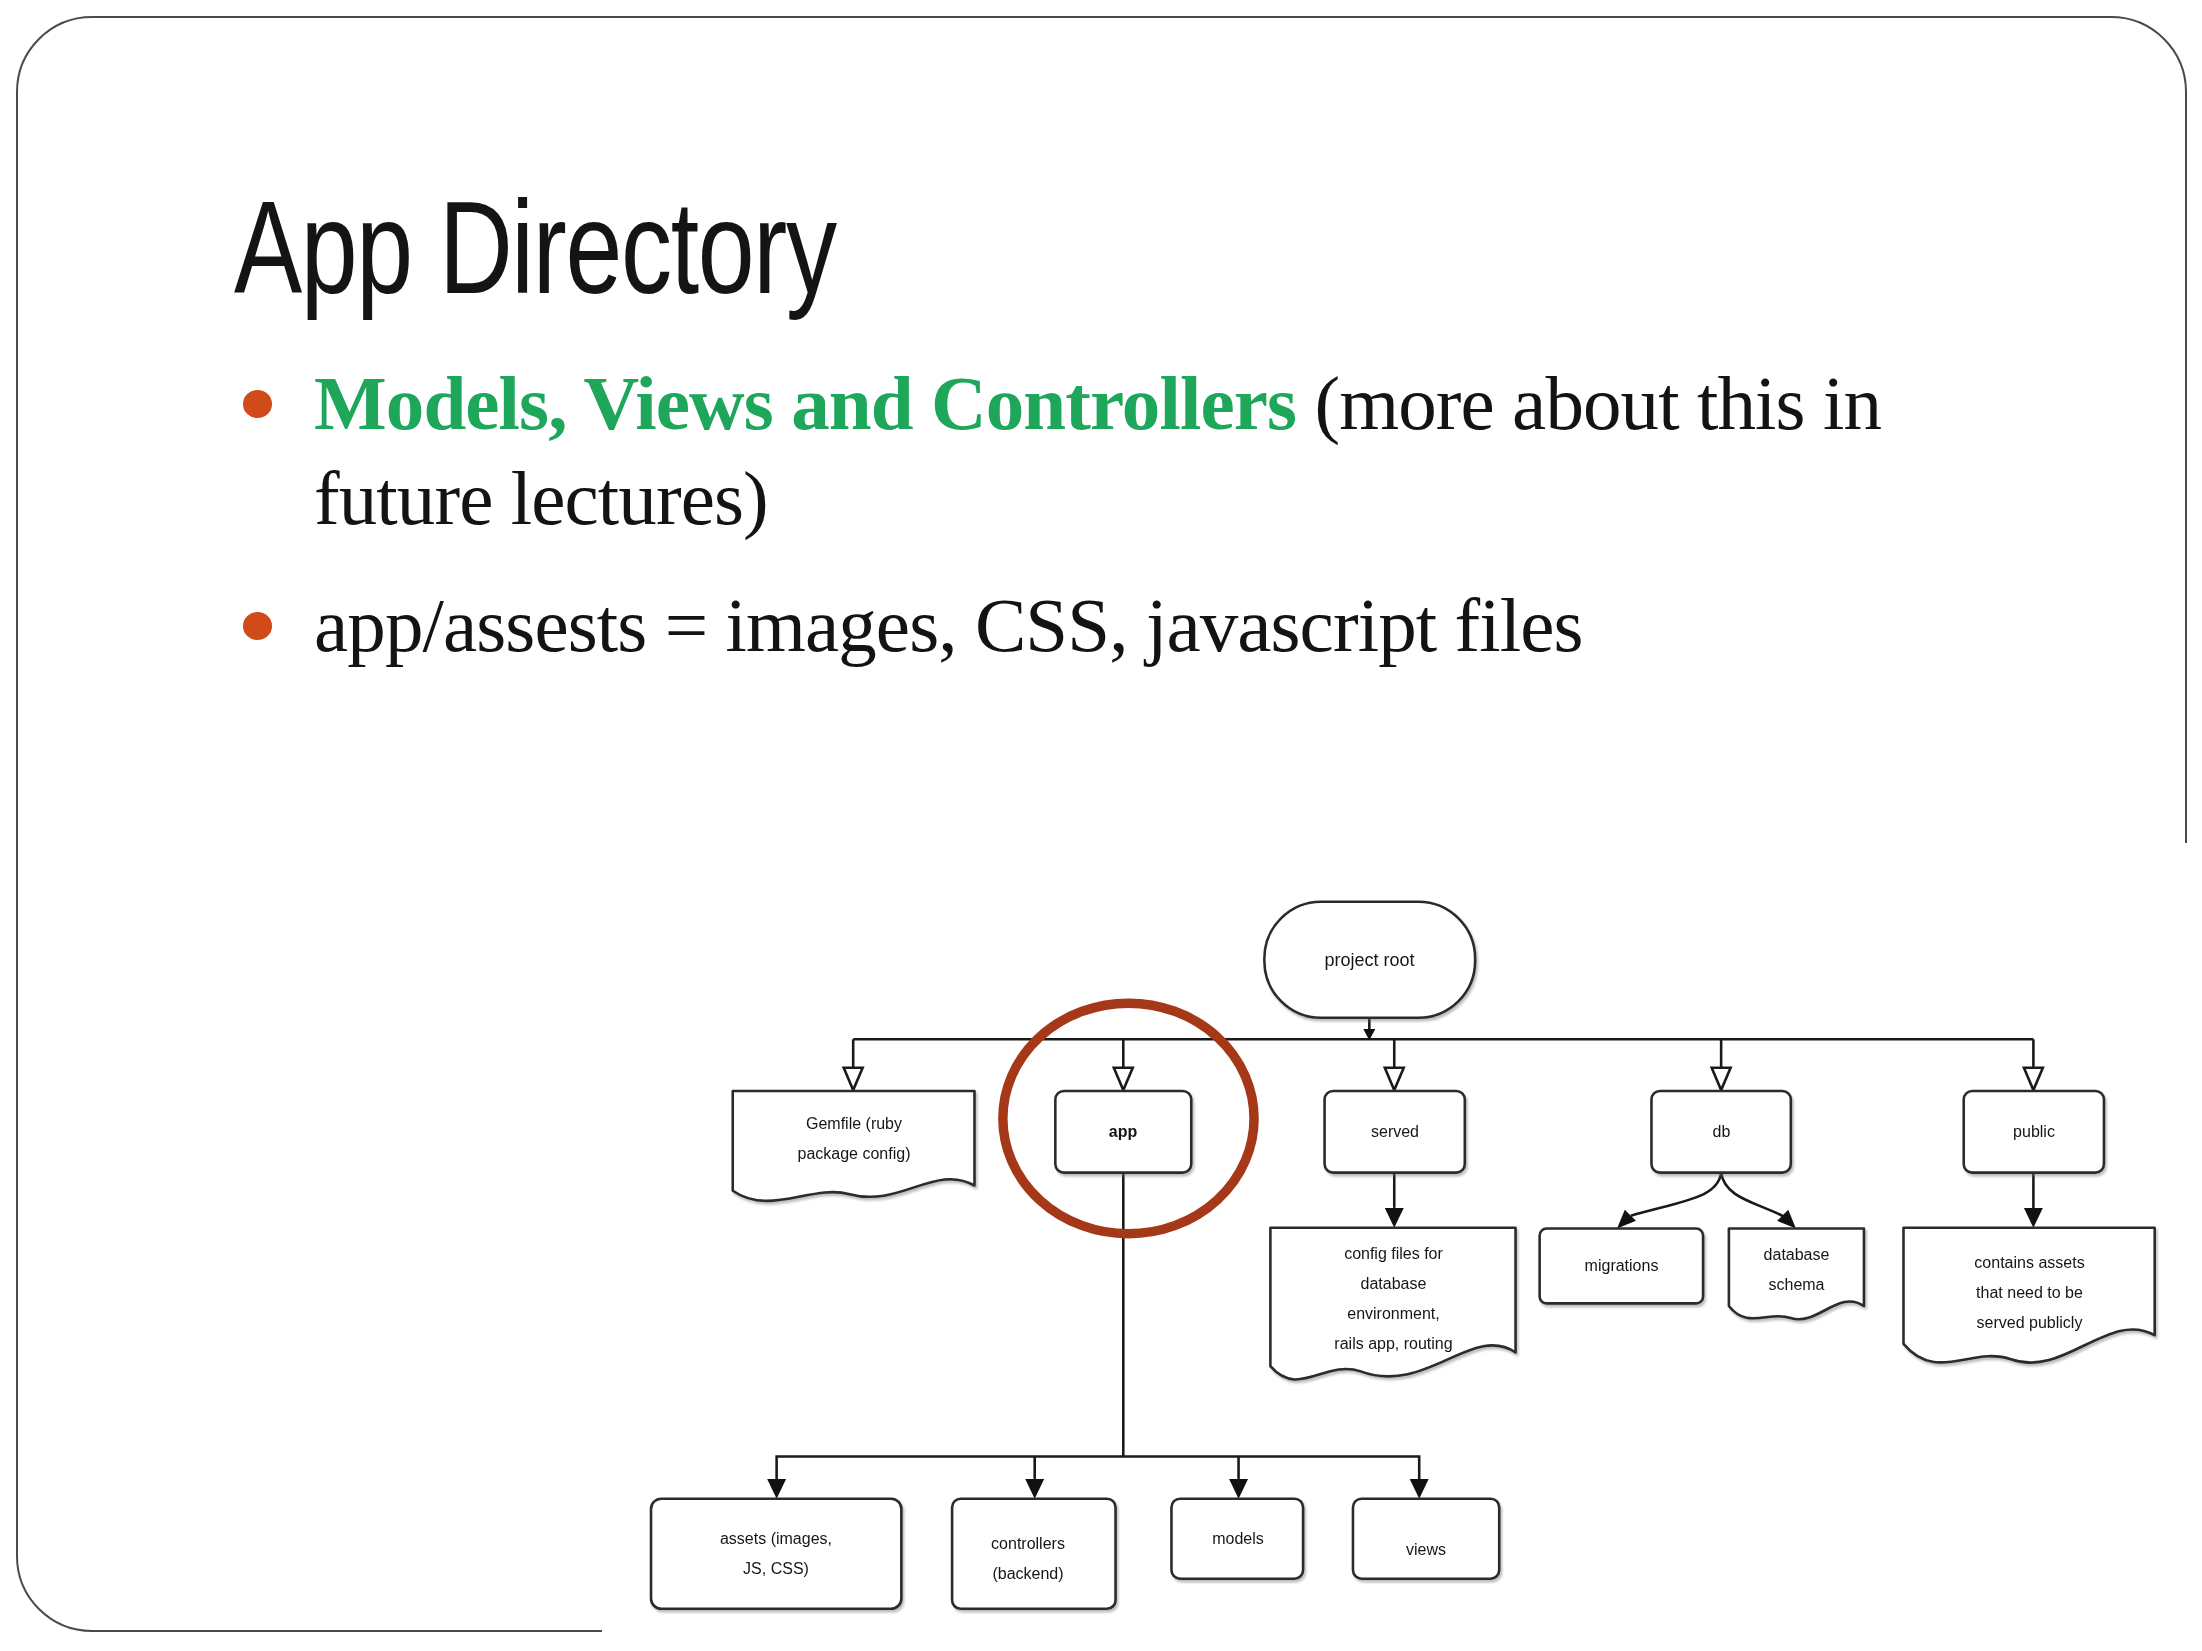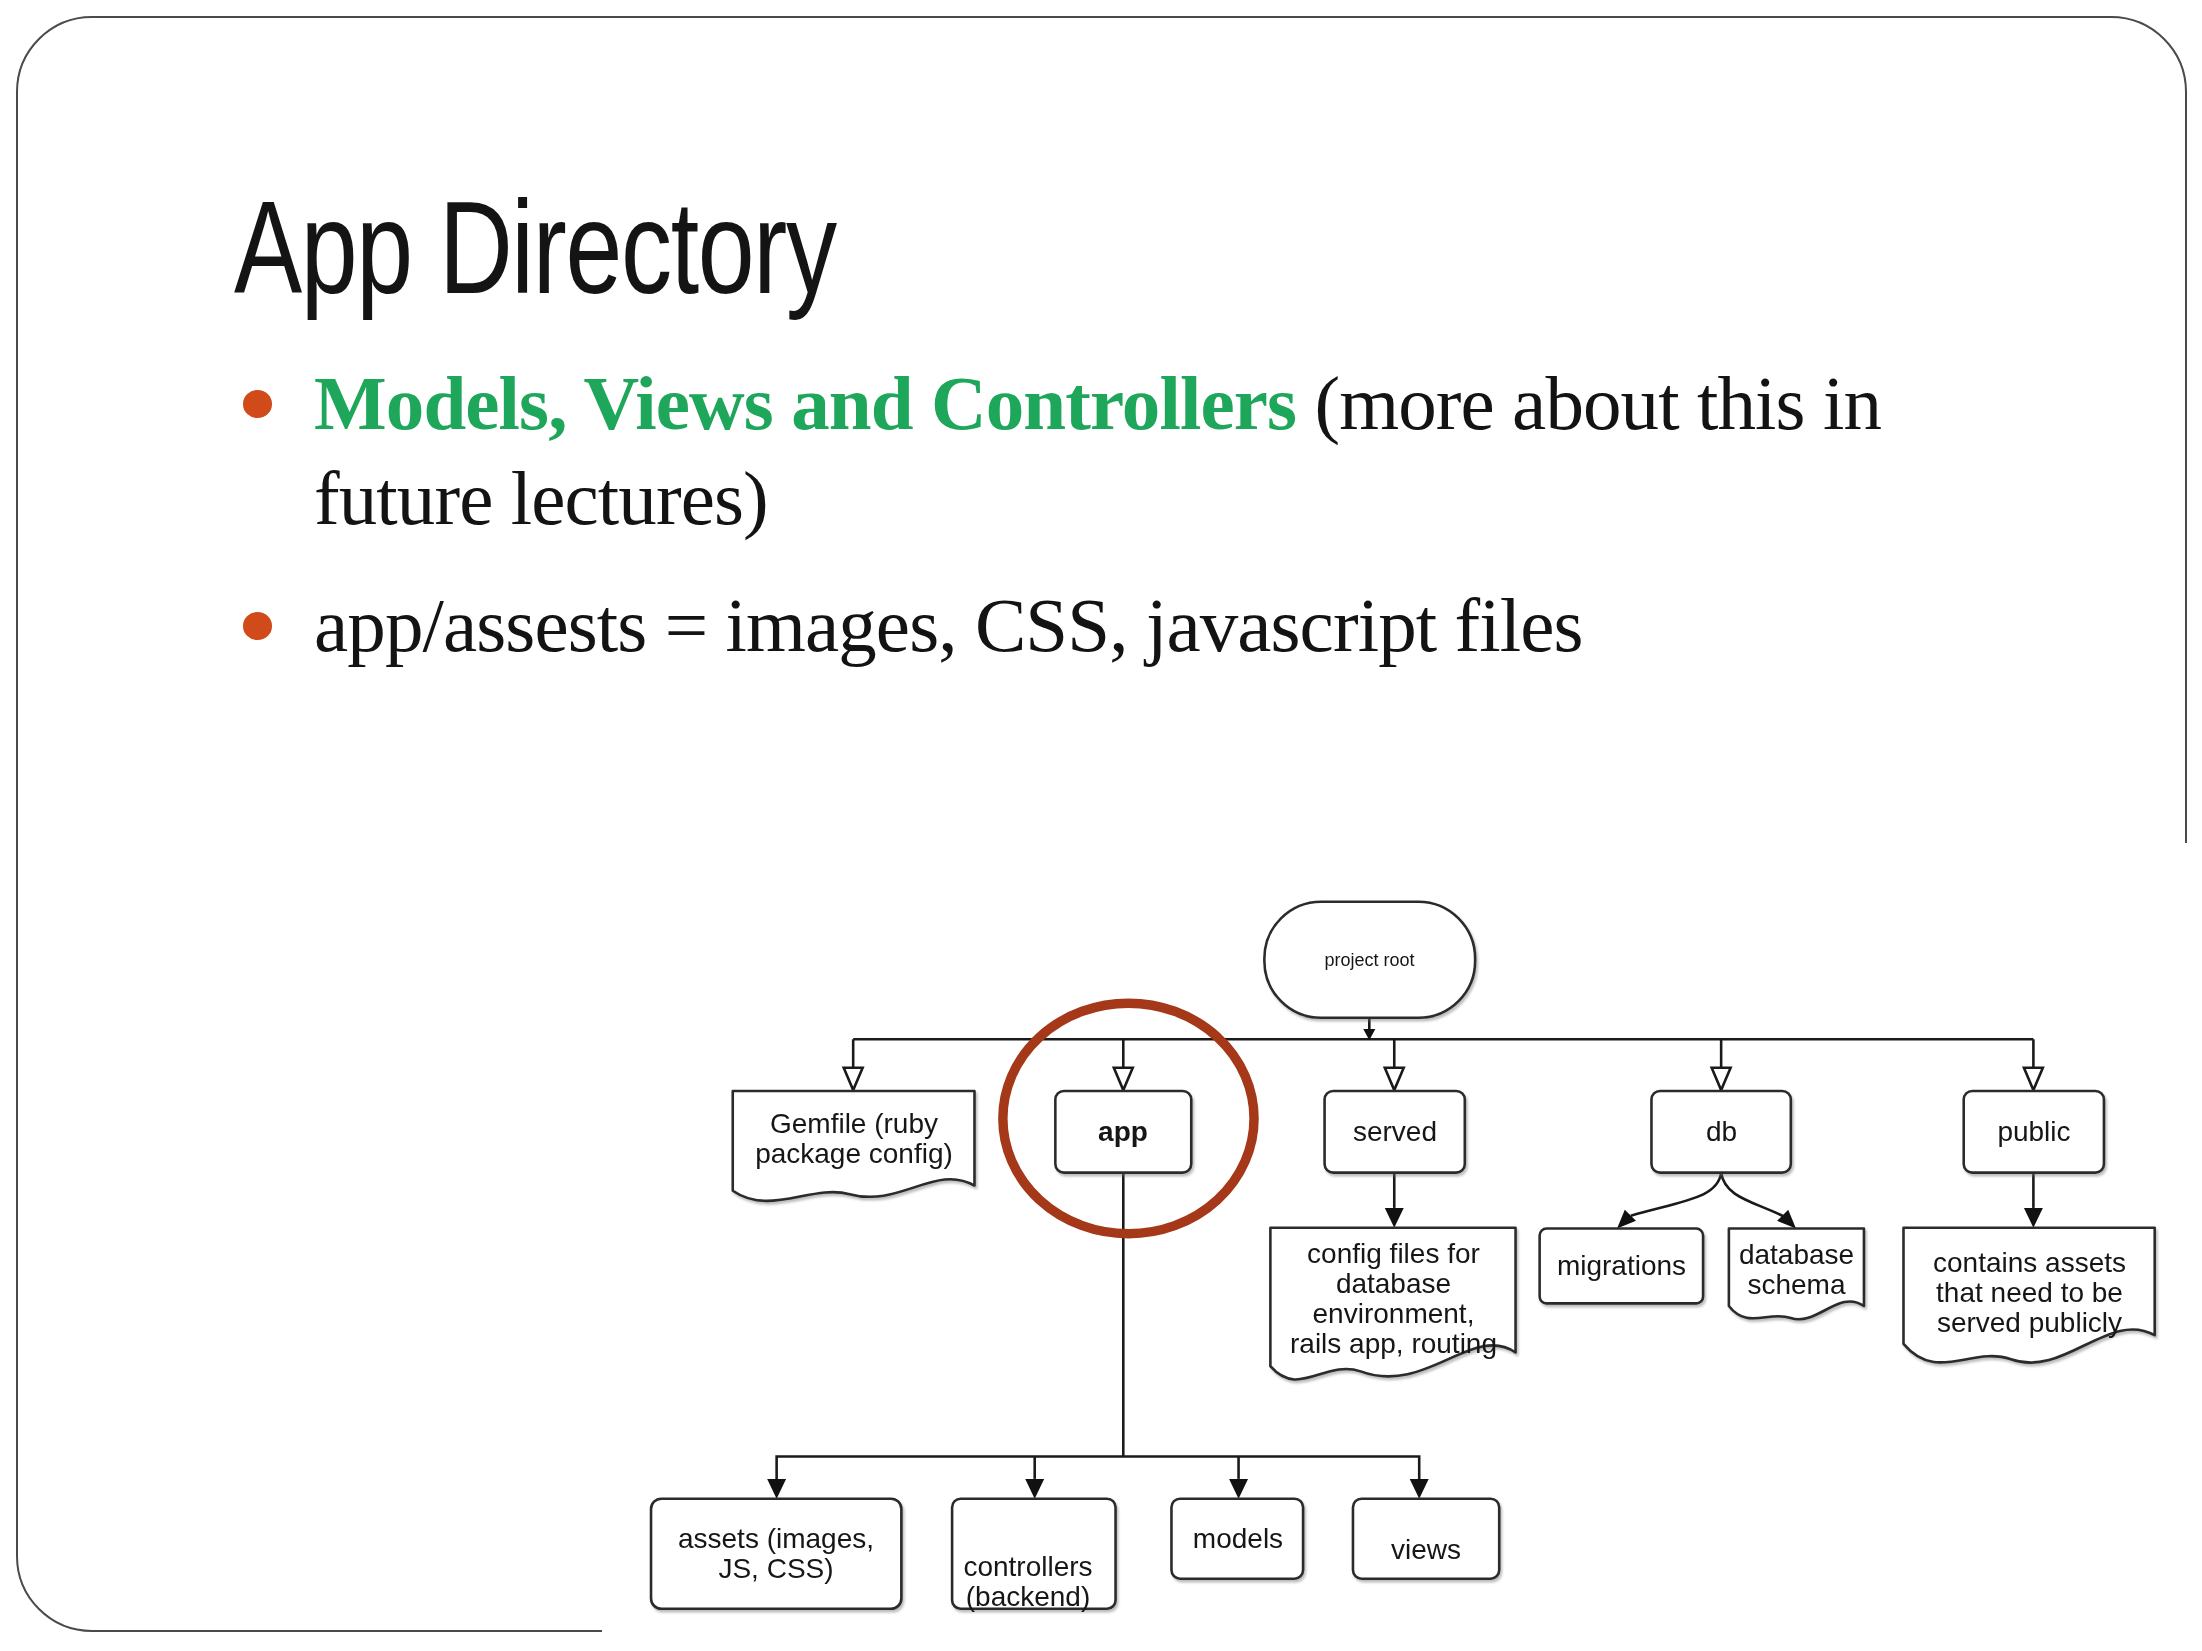--- a/index.html
+++ b/index.html
@@ -32,21 +32,21 @@
   .diagram svg { position:absolute; left:0; top:0; }
 
   .wire { stroke:#1a1a1a; stroke-width:3; fill:none; }
   .shape { fill:#ffffff; stroke:#2b2b2b; stroke-width:3; stroke-linejoin:round;
            filter:drop-shadow(2px 3px 1px rgba(110,110,110,0.45)); }
   .ah-open { fill:#ffffff; stroke:#1a1a1a; stroke-width:3; }
   .ah-fill { fill:#111111; stroke:none; }
   .hilite { fill:none; stroke:var(--circle, #a53818); stroke-width:11; }
 
   .nlabel { position:absolute; display:flex; align-items:center; justify-content:center;
-            text-align:center; color:#161616; font-size:28px; line-height:30px;
+            text-align:center; color:#161616; font-size:16px; line-height:30px;
             white-space:pre-line; }
   .nlabel.small { font-size:18px; }
   .nlabel.bold { font-weight:bold; }
 </style>
 </head>
 <body>
 
 <div class="slide">
 
   <div class="frame"></div>
@@ -135,20 +135,20 @@
 environment,
 rails app, routing</div>
     <div class="nlabel" style="left:938px;top:385px;width:163px;height:75px;">migrations</div>
     <div class="nlabel" style="left:1127px;top:385px;width:135px;height:83px;">database
 schema</div>
     <div class="nlabel" style="left:1302px;top:385px;width:251px;height:129px;">contains assets
 that need to be
 served publicly</div>
     <div class="nlabel" style="left:49px;top:656px;width:250px;height:110px;">assets (images,
 JS, CSS)</div>
-    <div class="nlabel" style="left:350px;top:684px;width:152px;height:110px;">controllers
+    <div class="nlabel" style="left:350px;top:661px;width:152px;height:110px;">controllers
 (backend)</div>
     <div class="nlabel" style="left:570px;top:656px;width:132px;height:80px;">models</div>
     <div class="nlabel" style="left:751px;top:656px;width:146px;height:102px;">views</div>
   </div>
 
 </div>
 
 
 </body></html>

